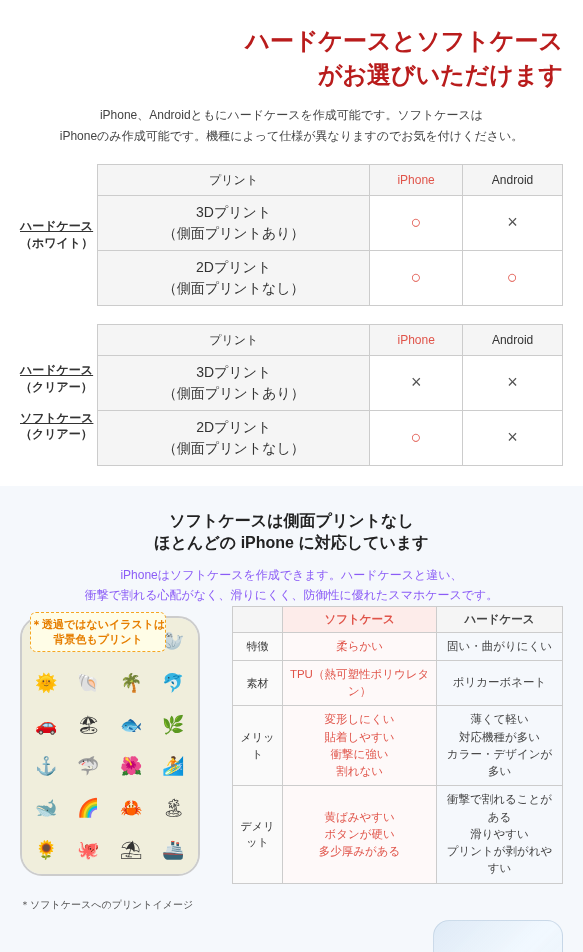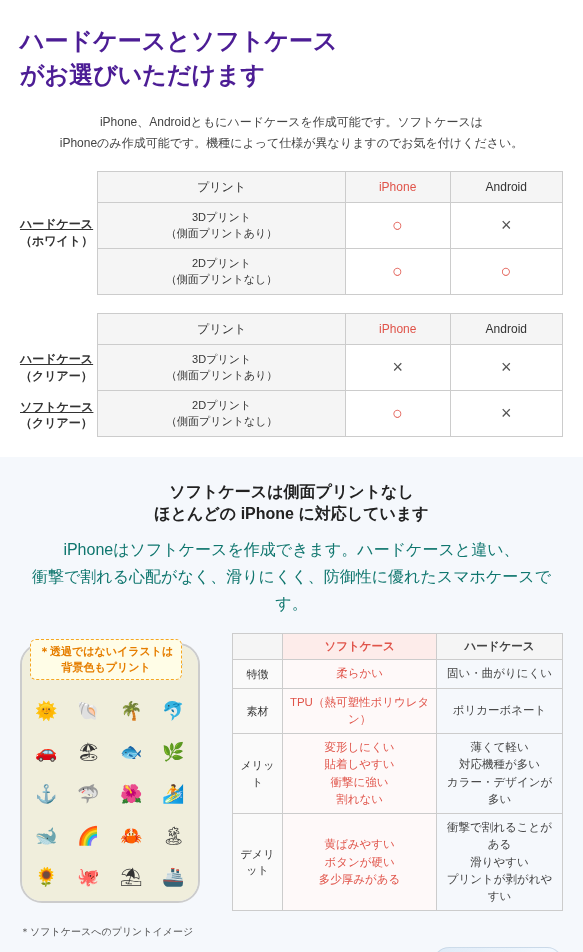--- a/index.html
+++ b/index.html
@@ -10,26 +10,26 @@
       font-size: 13px;
       color: #333;
     }
 
     
     .section1 {
       padding: 24px 20px 20px;
       background: #fff;
     }
     .section1-title {
-      text-align: left;
+      text-align: right;
       font-size: 24px;
       font-weight: bold;
       line-height: 1.4;
-      margin-bottom: 21px;
-      color: #4c1d95;
+      margin-bottom: 14px;
+      color: #b91c1c;
     }
     .section1-desc {
       text-align: center;
       font-size: 12px;
       line-height: 1.7;
       color: #444;
       margin-bottom: 18px;
     }
 
     
@@ -62,21 +62,21 @@
     }
     .main-table thead th {
       background: #f5f5f5;
       font-weight: normal;
     }
     .main-table thead th.iphone-col {
       color: #e0544a;
     }
     .main-table tbody td.print-col {
       background: #f5f5f5;
-      font-size: 11px;
+      font-size: 14px;
     }
     .main-table tbody td.check {
       color: #e0544a;
       font-size: 18px;
     }
     .main-table tbody td.cross {
       color: #555;
       font-size: 18px;
     }
 
@@ -106,24 +106,24 @@
     .section2-title {
       text-align: center;
       font-size: 16px;
       font-weight: bold;
       line-height: 1.4;
       margin-bottom: 10px;
       color: #222;
     }
     .section2-desc {
       text-align: center;
-      font-size: 16px;
+      font-size: 12px;
       line-height: 1.7;
-      color: #0f766e;
-      margin-bottom: 16px;
+      color: #8b5cf6;
+      margin-bottom: 0;
     }
 
     .section2-body {
       display: flex;
       gap: 12px;
     }
 
     .phone-image-wrap {
       position: relative;
       width: 200px;
@@ -163,21 +163,21 @@
       font-size: 18px;
     }
 
     .phone-label-tag {
       position: absolute;
       top: 6px;
       left: 10px;
       background: #fffde7;
       border: 1.5px dashed #f5a623;
       border-radius: 6px;
-      padding: 4px 8px;
+      padding: 4px 0;
       font-size: 11px;
       color: #e67e00;
       font-weight: bold;
       line-height: 1.4;
       text-align: center;
       z-index: 2;
     }
     .phone-footnote {
       font-size: 10px;
       color: #555;

